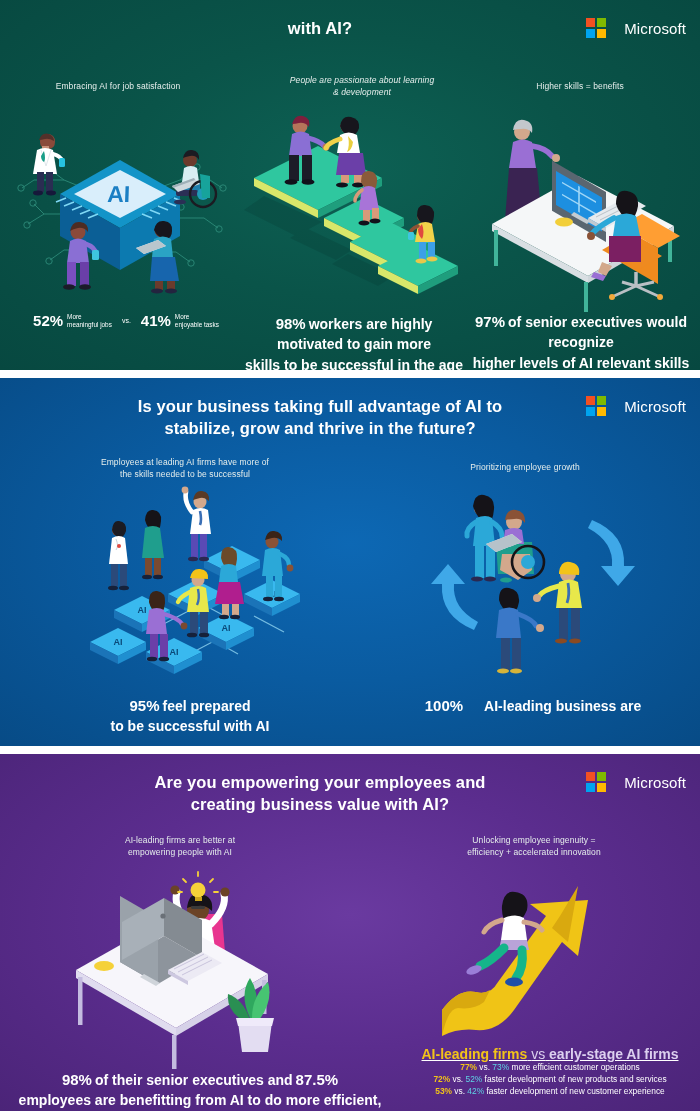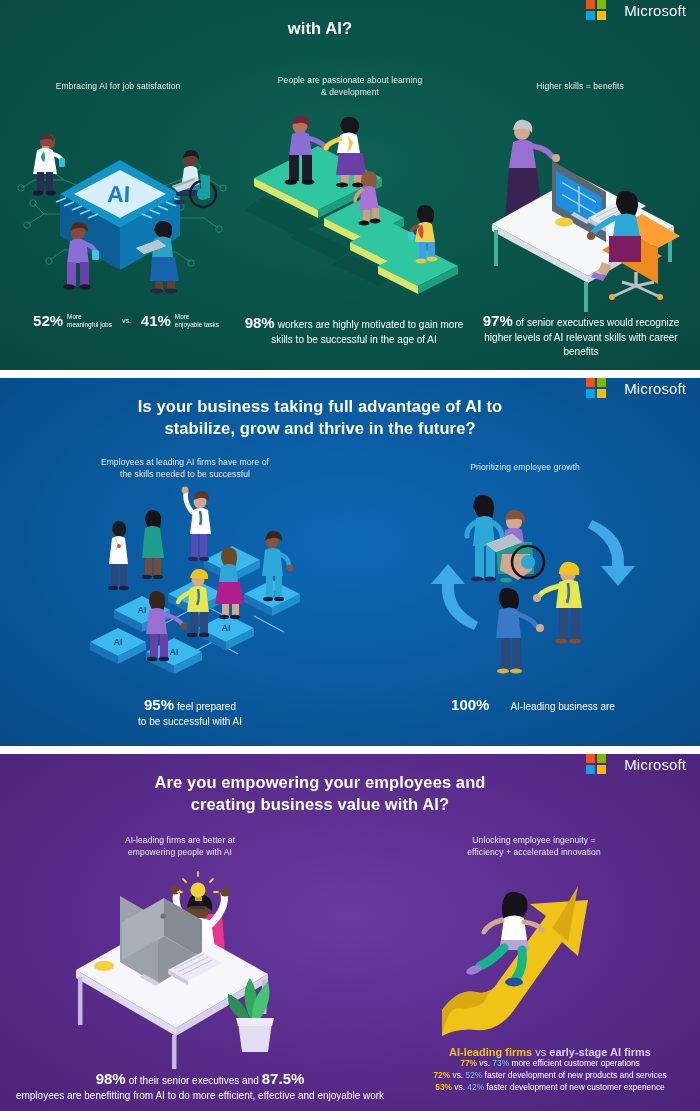--- a/index.html
+++ b/index.html
@@ -14,48 +14,48 @@
   .panel { position: relative; width: 700px; overflow: hidden; }
   .panel-1 { height: 370px; background: #0a5449;
     background-image: radial-gradient(ellipse at 50% 45%, #0d6154 0%, #0a5449 45%, #074840 100%); }
   .panel-sep { height: 8px; background: #ffffff; width: 700px; }
   .panel-2 { height: 368px; background: #0a5ba0;
     background-image: radial-gradient(ellipse at 50% 45%, #0d68b4 0%, #0a5ba0 48%, #074b86 100%); }
   .panel-3 { height: 357px; background: #5b2d8e;
     background-image: radial-gradient(ellipse at 50% 45%, #6a3aa0 0%, #5b2d8e 48%, #4b2478 100%); }
 
   
-  .ms-logo { position: absolute; top: 0; right: 14px; display: flex; align-items: center; gap: 18px; margin-left: 46px; }
+  .ms-logo { position: absolute; top: 18px; right: 14px; display: flex; align-items: center; gap: 18px; margin-left: 46px; }
   .ms-squares { display: grid; grid-template-columns: 9px 9px; grid-template-rows: 9px 9px; gap: 2px; }
   .ms-sq { width: 9px; height: 9px; }
   .ms-name { color: #ffffff; font-size: 15px; letter-spacing: .1px; font-weight: 400; }
 
   
   .panel-title {
     position: absolute; top: 17px; left: 70px; width: 500px;
     text-align: center; color: #ffffff; font-size: 16.5px; font-weight: 700;
     line-height: 1.35; letter-spacing: .1px;
   }
   .caption {
     position: absolute; color: #e6eeec; font-size: 8.5px; line-height: 1.45;
     text-align: center; font-weight: 400; letter-spacing: .1px;
   }
 
   
   .stat { position: absolute; text-align: center; color: #ffffff; }
   .stat .big { font-size: 15px; font-weight: 700; letter-spacing: 0; }
-  .stat .sm { font-size: 10px; font-weight: 400; line-height: 1.45; }
+  .stat .sm { font-size: 14px; font-weight: 700; line-height: 1.45; }
   .inline-stat { display: flex; align-items: center; justify-content: center; gap: 4px; }
   .stack-label { text-align: left; font-size: 6.4px; line-height: 1.25; color: #ffffff; }
 
   
   .illus { position: absolute; }
   svg { display: block; overflow: visible; }
 
-  .cmp-title { font-size: 11px; font-weight: 700; }
+  .cmp-title { font-size: 14px; font-weight: 700; text-decoration: underline; }
   .cmp-row { font-size: 8.4px; line-height: 1.42; }
   .gold { color: #f2c319; }
   .cyan { color: #5fd4e6; }
   .lav  { color: #dcd0ef; }
 </style>
 </head>
 <body>
 
 <div class="infographic">
 
@@ -71,21 +71,21 @@
       <span class="ms-name">Microsoft</span>
     </div>
 
     <div class="panel-title">
       <div>with AI?</div>
     </div>
 
     <div class="caption" style="left:18px; top:80px; width:200px;">
       <div>Embracing AI for job satisfaction</div>
     </div>
-    <div class="caption" style="left:250px; top:74px; width:200px;">
+    <div class="caption" style="left:262px; top:74px; width:200px;font-style:italic;">
       <div>People are passionate about learning</div>
       <div>&amp; development</div>
     </div>
     <div class="caption" style="left:480px; top:80px; width:200px;">
       <div>Higher skills = benefits</div>
     </div>
 
     <div class="illus" style="left:4px; top:102px;">
       <svg width="232" height="190" viewBox="0 0 232 190">
         <g stroke="#2f8e7c" stroke-width="1" fill="none" opacity=".85">

